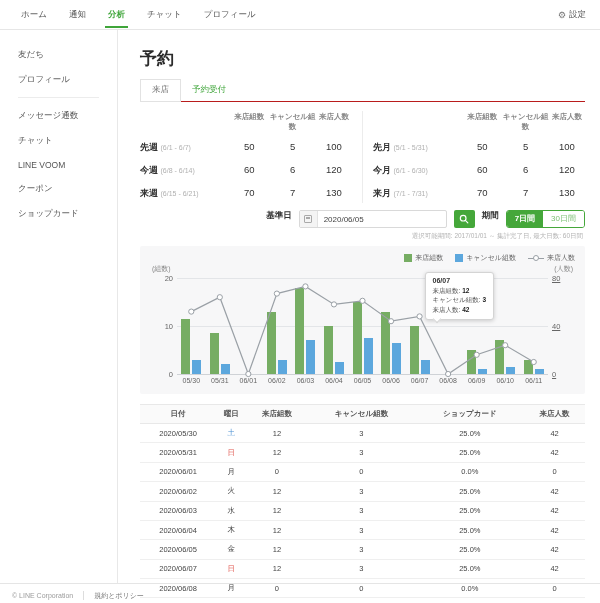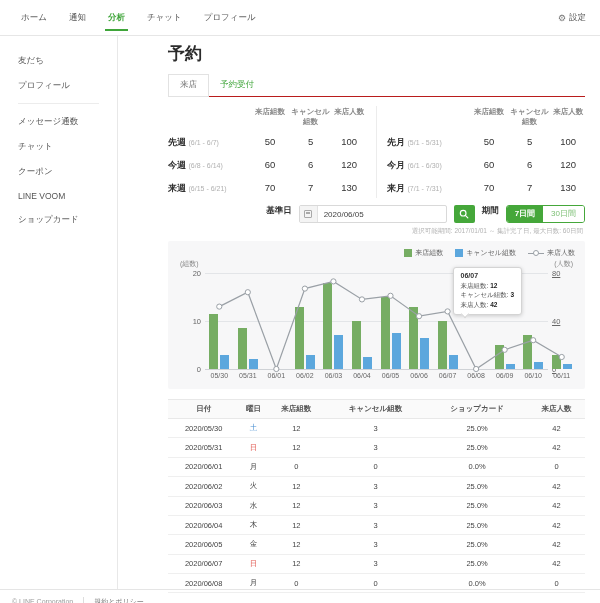--- a/index.html
+++ b/index.html
@@ -1,39 +1,39 @@
 <!DOCTYPE html>
 <html><head>
 <meta charset="utf-8">
 <style>
   * { margin:0; padding:0; box-sizing:border-box; }
   html,body { width:600px; height:603px; overflow:hidden; background:#fff;
     font-family:"Liberation Sans","DejaVu Sans",sans-serif; color:#333; }
 
   
-  .topnav { height:36px; display:flex; align-items:center; justify-content:space-between;
+  .topnav { height:30px; display:flex; align-items:center; justify-content:space-between;
     border-bottom:1px solid #e6e6e6; padding:0 14px 0 10px; background:#fff; }
   .nav-left { display:flex; align-items:stretch; height:26px; }
   .nav-item { font-size:8.5px; color:#555; padding:0 11px; display:flex; align-items:center;
     position:relative; cursor:pointer; }
   .nav-item.active { color:#3fa53a; font-weight:bold; }
   .nav-item.active::after { content:""; position:absolute; left:8px; right:8px; bottom:0;
     height:2px; background:#3fa53a; }
   .nav-right { display:flex; align-items:center; gap:3px; font-size:8.5px; color:#555; cursor:pointer; }
   .gear { font-size:9px; color:#777; }
 
   
-  .layout { display:flex; height:553px;gap:28px; }
+  .layout { display:flex; height:553px; }
   .sidebar { width:118px; border-right:1px solid #e8e8e8; padding:12px 0 0 18px; flex:none; }
   .side-group { margin-bottom:0; }
   .side-item { font-size:8.5px; color:#555; padding:6.5px 0; cursor:pointer; }
   .side-divider { border-top:1px solid #ececec; margin:5px 18px 5px 0; }
 
   main { flex:1; padding:0 15px 0 22px; position:relative; }
-  h1 { font-size:17px; font-weight:bold; color:#2b2b2b; margin:6px 0 9px; }
+  h1 { font-size:17px; font-weight:bold; color:#2b2b2b; margin:17px 0 9px; }
 
   
   .tabs { display:flex; border-bottom:1px solid #b91c1c; align-items:flex-end; }
   .tab { font-size:8.5px; padding:4px 11px 5px; cursor:pointer; }
   .tab.boxed { border:1px solid #e2e2e2; background:#fff; color:#777; margin-bottom:-1px; }
   .tab.activeTab { color:#3fa53a; }
 
   
   .stats { display:flex; margin-top:7px; }
   .stats-table { flex:1; }
@@ -125,22 +125,22 @@
 <div class="layout">
   <aside class="sidebar">
       <div class="side-group">
         <div class="side-item">友だち</div>
         <div class="side-item">プロフィール</div>
       </div>
       <div class="side-divider"></div>
       <div class="side-group">
         <div class="side-item">メッセージ通数</div>
         <div class="side-item">チャット</div>
+        <div class="side-item">LINE VOOM</div>
         <div class="side-item">クーポン</div>
-        <div class="side-item">LINE VOOM</div>
         <div class="side-item">ショップカード</div>
       </div>
     </aside>
 
   <main>
     <h1>予約</h1>
 
     <div class="tabs">
       <div class="tab boxed">来店</div>
       <div class="tab activeTab">予約受付</div>

